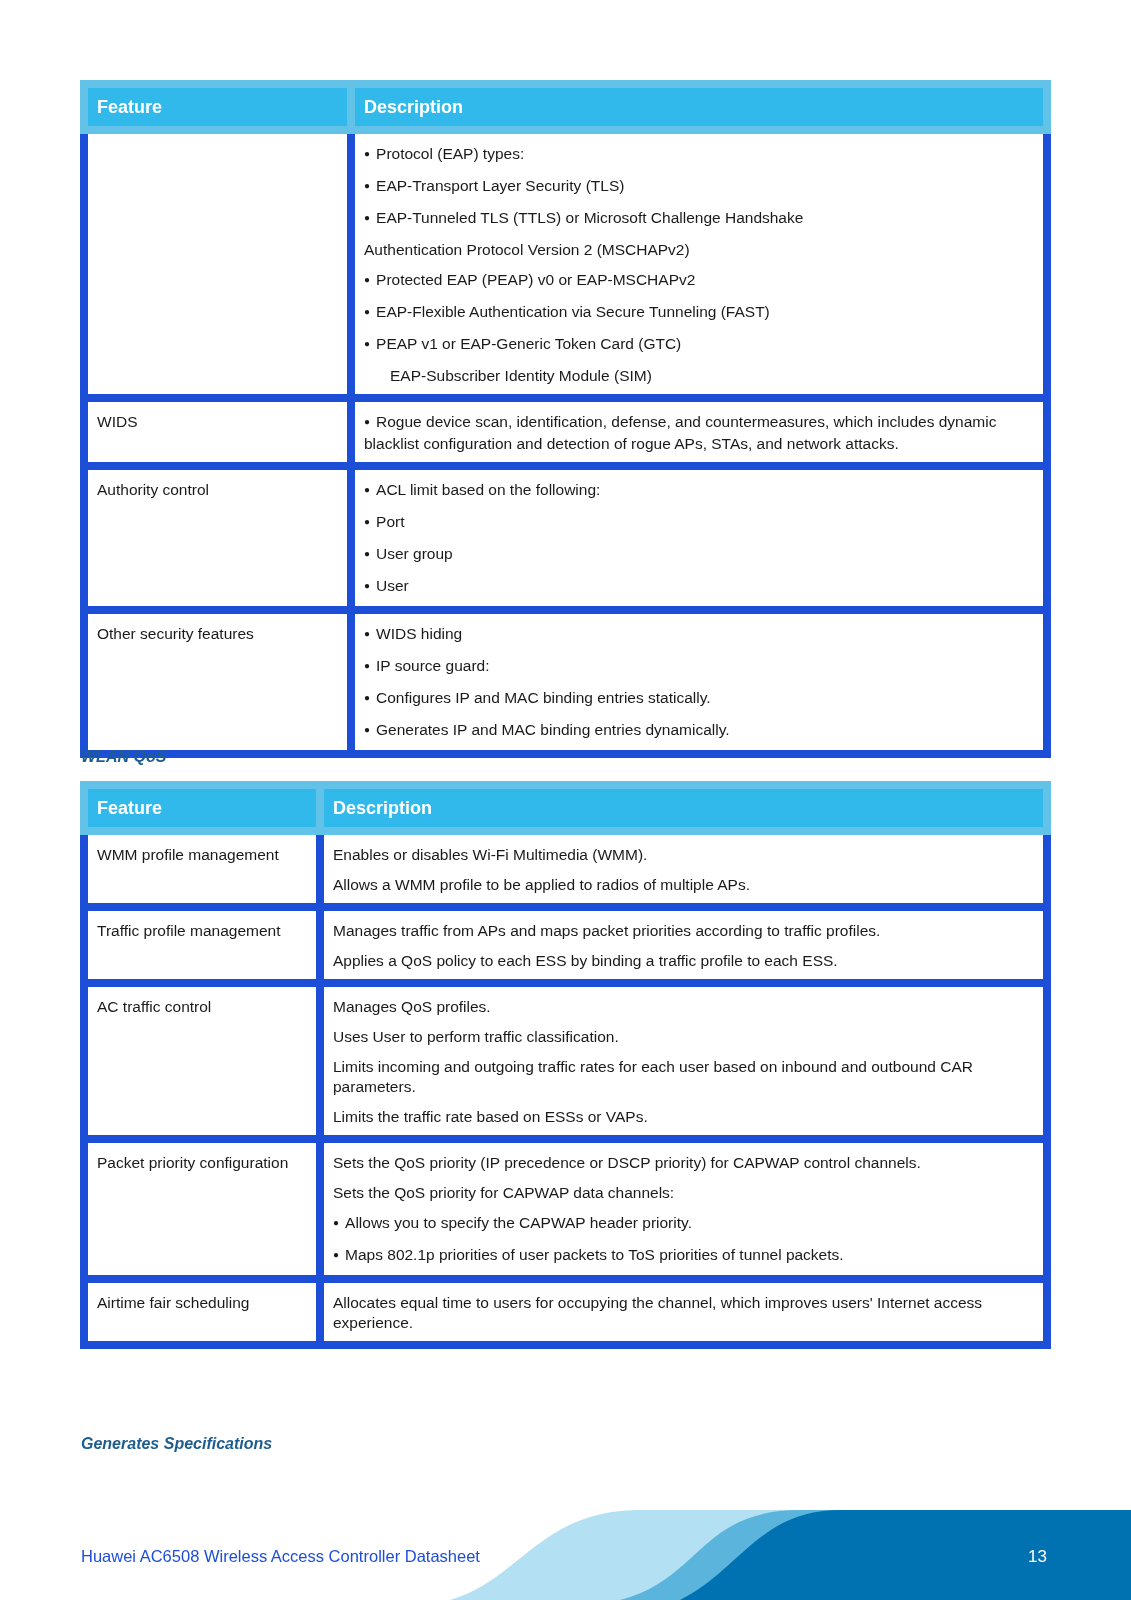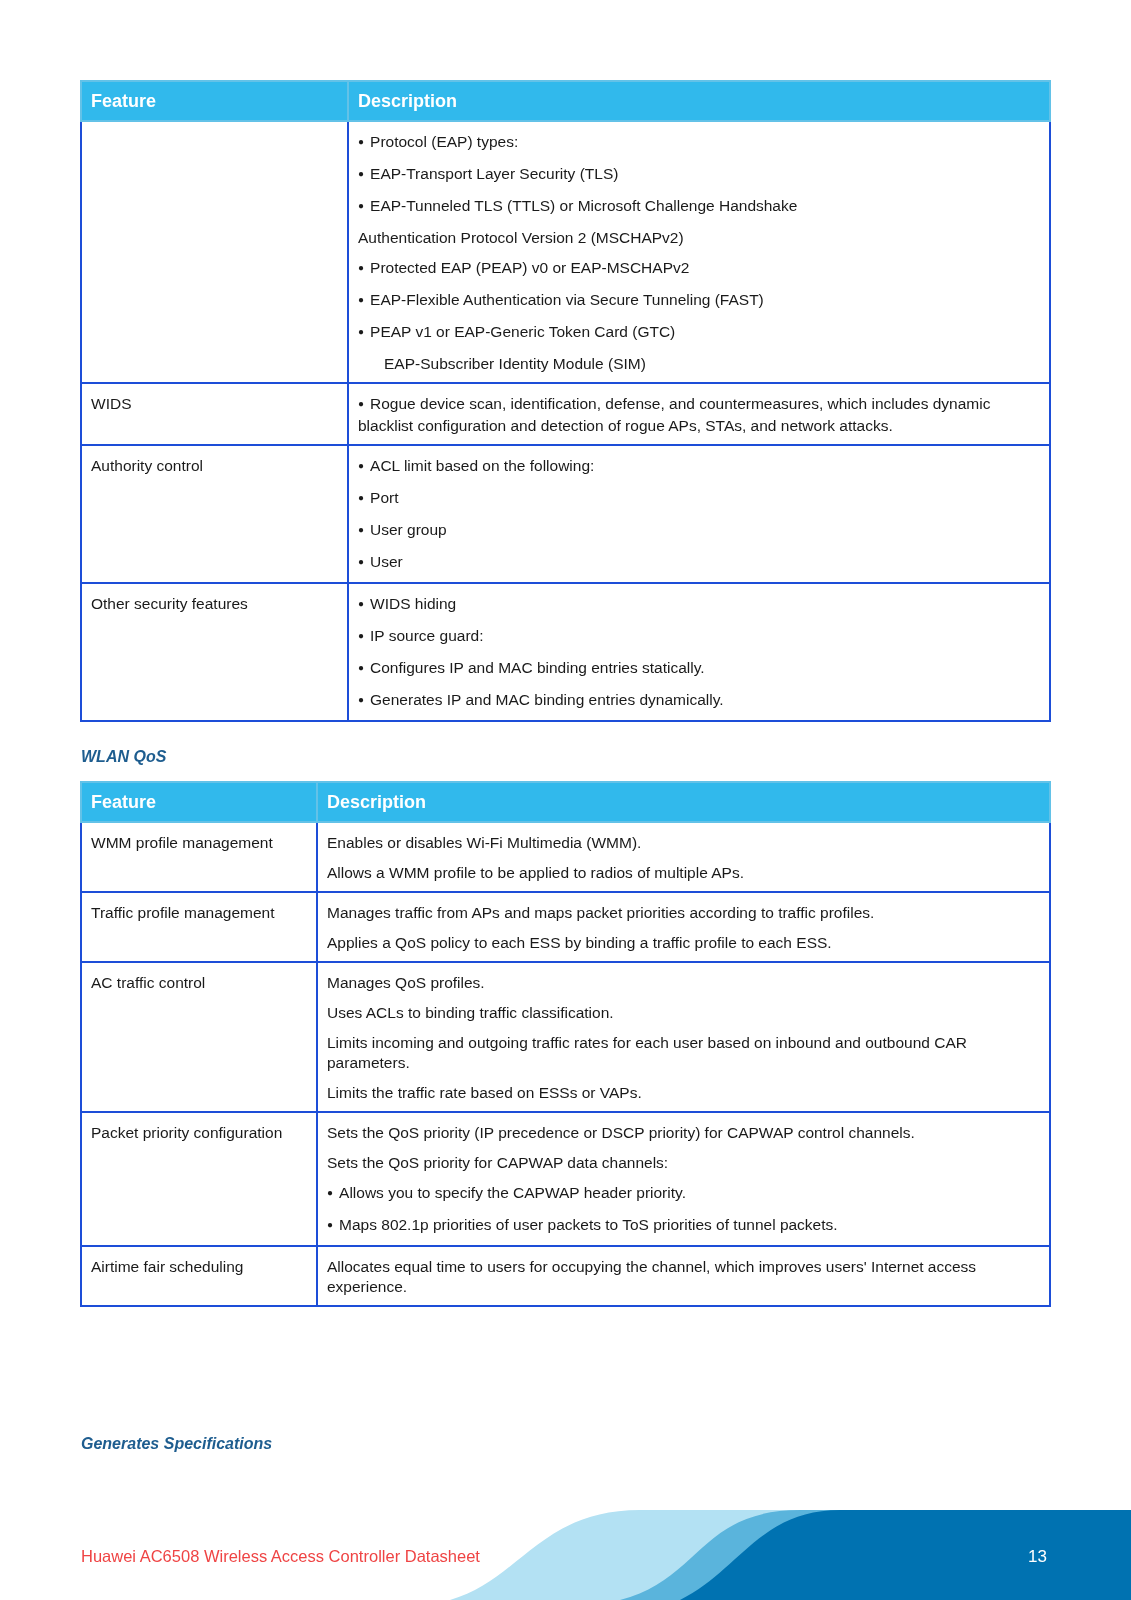--- a/index.html
+++ b/index.html
@@ -1,35 +1,35 @@
 <!DOCTYPE html>
 <html><head>
 <meta charset="utf-8">
 <style>
   html, body { margin: 0; padding: 0; background: #ffffff; }
   body { width: 1131px; height: 1600px; position: relative; overflow: hidden;
          font-family: "Liberation Sans", sans-serif; color: #1a1a1a; }
   .tbl { position: absolute; left: 80px; width: 971px; border-collapse: collapse; }
-  .tbl th, .tbl td { border: 2px solid #1d4ed8; vertical-align: top; text-align: left; margin-top: 26px; }
+  .tbl th, .tbl td { border: 8px solid #1d4ed8; vertical-align: top; text-align: left; margin-top: 26px; }
   .tbl th { background: #31b9ec; color: #ffffff; font-weight: bold; font-size: 18px;
             height: 38px; padding: 0 9px; vertical-align: middle; border-color: #63c2e8; }
   .tbl td { font-size: 15.5px; padding: 6px 3px 6px 9px; line-height: 20px; }
   .tbl td .line { margin: 4px 0 10px 0; }
   .tbl td .line:last-child { margin-bottom: 2px; }
   .bul::before { content: "\25CF"; font-size: 10px; position: relative; top: -2px; margin-right: 6px; }
   .ind { padding-left: 26px; }
   #t1 { top: 80px; }
   #t1 col.c1 { width: 267px; }
   #t2 { top: 781px; }
   #t2 col.c1 { width: 236px; }
   .section { position: absolute; left: 81px; font-size: 16px; font-weight: bold; font-style: italic; color: #1e5d8f; text-align: center; }
   #sec-qos { top: 748px; }
   #sec-phys { top: 1435px; }
   .footer-svg { position: absolute; left: 0; top: 1510px; width: 1131px; height: 90px; }
-  .footer-title { position: absolute; left: 81px; top: 1547px; font-size: 16.5px; color: #ef4444; }
+  .footer-title { position: absolute; left: 81px; top: 1547px; font-size: 16.5px; color: #1d4ed8; }
   .page-num { position: absolute; left: 1028px; top: 1547px; font-size: 17px; color: #ffffff; text-align: center; }
 </style>
 </head>
 <body>
 
 <table class="tbl" id="t1">
   <colgroup>
       <col class="c1">
       <col>
     </colgroup>
@@ -119,21 +119,21 @@
           <div class="line"><span>Manages traffic from APs and maps packet priorities according to traffic profiles.</span></div>
           <div class="line"><span>Applies a QoS policy to each ESS by binding a traffic profile to each ESS.</span></div>
         </td>
       </tr>
       <tr>
         <td>
           <div class="line">AC traffic control</div>
         </td>
         <td>
           <div class="line"><span>Manages QoS profiles.</span></div>
-          <div class="line"><span>Uses ACLs to binding traffic classification.</span></div>
+          <div class="line"><span>Uses User to perform traffic classification.</span></div>
           <div class="line"><span>Limits incoming and outgoing traffic rates for each user based on inbound and outbound CAR parameters.</span></div>
           <div class="line"><span>Limits the traffic rate based on ESSs or VAPs.</span></div>
         </td>
       </tr>
       <tr>
         <td>
           <div class="line">Packet priority configuration</div>
         </td>
         <td>
           <div class="line"><span>Sets the QoS priority (IP precedence or DSCP priority) for CAPWAP control channels.</span></div>

